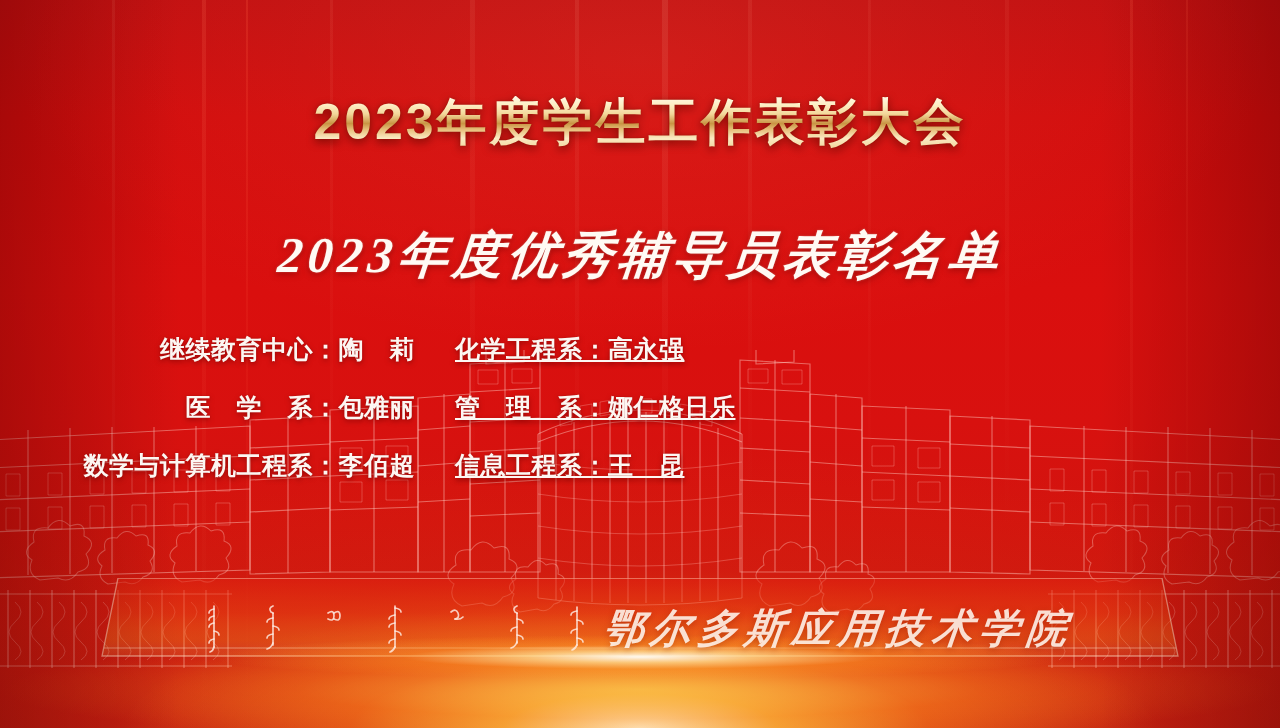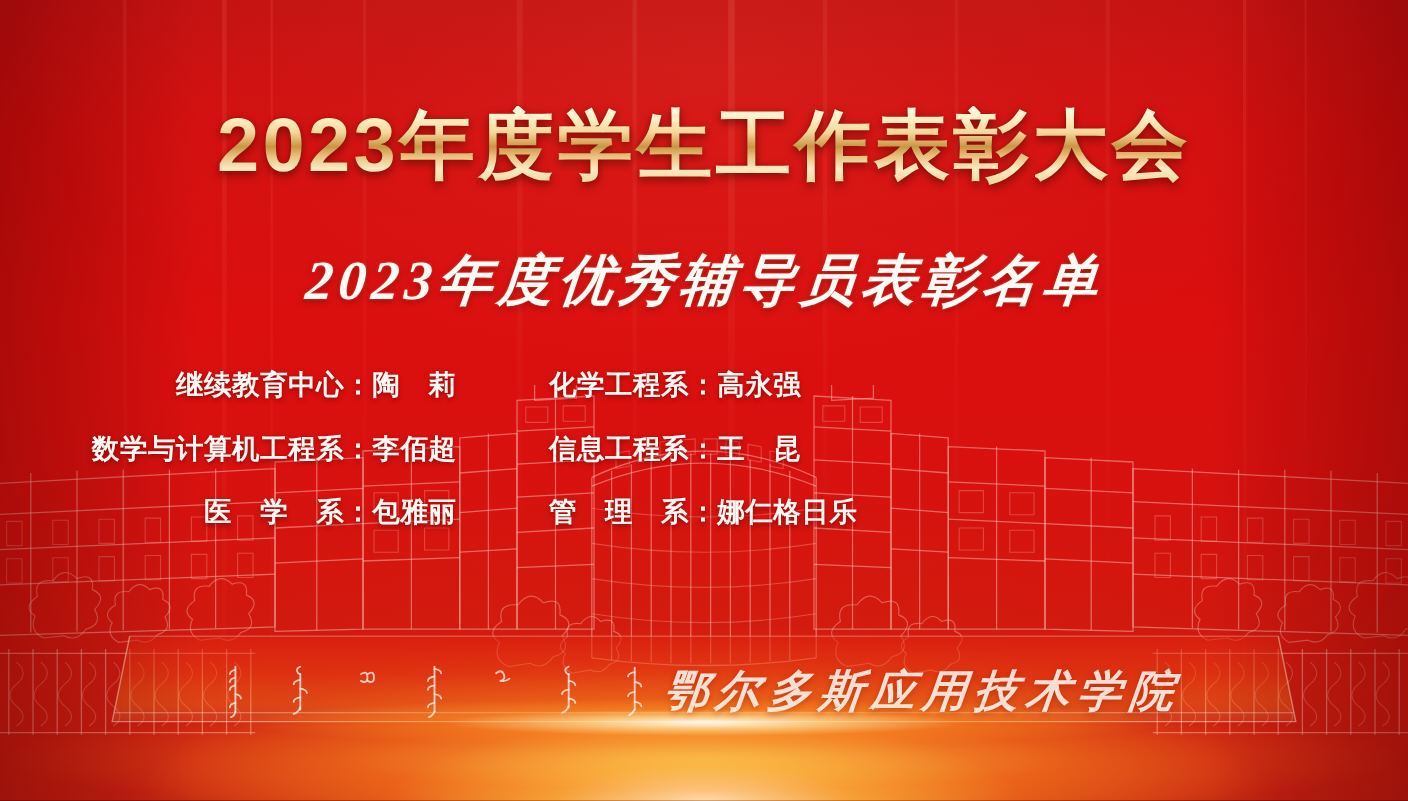--- a/index.html
+++ b/index.html
@@ -47,21 +47,21 @@
   }
   .glowbar2{
     position:absolute; left:0; right:0; bottom:0; height:92px; pointer-events:none;
     background:radial-gradient(ellipse 820px 70px at 50% 58%, rgba(255,205,80,.58) 0%, rgba(255,140,30,.30) 42%, rgba(210,40,15,0) 78%);
   }
 
   
   .title-wrap{ position:absolute; top:96px; left:0; right:0; text-align:center; }
   .main-title{
     display:inline-block;
-    font-size:69px;
+    font-size:50px;
     font-weight:bold;
     letter-spacing:3px;
     line-height:1.05;
     background:linear-gradient(180deg,
       #fff8e6 0%,
       #fdeec4 17%,
       #f3d79a 34%,
       #c99544 52%,
       #e8c17e 64%,
       #fbeac2 80%,
@@ -100,21 +100,21 @@
   }
   .cell{
     font-size:25px;
     font-weight:bold;
     color:#fdf6f2;
     white-space:nowrap;
     text-shadow:0 2px 5px rgba(110,0,0,.60), 0 0 1px rgba(130,10,0,.6);
     letter-spacing:.5px;
   }
   .cell-left{ width:415px; text-align:right; padding-right:0; }
-  .cell-right{ width:415px; margin-left:84px; text-align:left; }
+  .cell-right{ width:415px; margin-left:40px; text-align:left;text-decoration:underline; }
   .roll-row.single .cell-left{ width:415px; }
 
   
   .footer{
     position:absolute; left:0; right:0; bottom:72px;
     display:flex; align-items:center; justify-content:center;
     gap:18px;
   }
   .mong{
     display:flex; align-items:flex-start; gap:42px;
@@ -375,27 +375,27 @@
   </div>
 
   <div class="roll">
 
     <div class="roll-row">
       <div class="cell cell-left">继续教育中心：陶　莉</div>
       <div class="cell cell-right">化学工程系：高永强</div>
     </div>
 
     <div class="roll-row">
+      <div class="cell cell-left">医　学　系：包雅丽</div>
+      <div class="cell cell-right">管　理　系：娜仁格日乐</div>
+    </div>
+
+    <div class="roll-row">
       <div class="cell cell-left">数学与计算机工程系：李佰超</div>
       <div class="cell cell-right">信息工程系：王　昆</div>
-    </div>
-
-    <div class="roll-row">
-      <div class="cell cell-left">医　学　系：包雅丽</div>
-      <div class="cell cell-right">管　理　系：娜仁格日乐</div>
     </div>
 
 
   </div>
 
   <div class="footer">
 
     <div class="mong" title="ᠣᠷᠳᠣᠰ ᠤᠨ ᠬᠡᠷᠡᠭᠯᠡᠭᠡᠨ ᠦ ᠮᠡᠷᠭᠡᠵᠢᠯ ᠦᠨ ᠳᠡᠭᠡᠳᠦ ᠰᠤᠷᠭᠠᠭᠤᠯᠢ">
 
       <svg width="16" height="50" viewBox="0 0 16 50">

